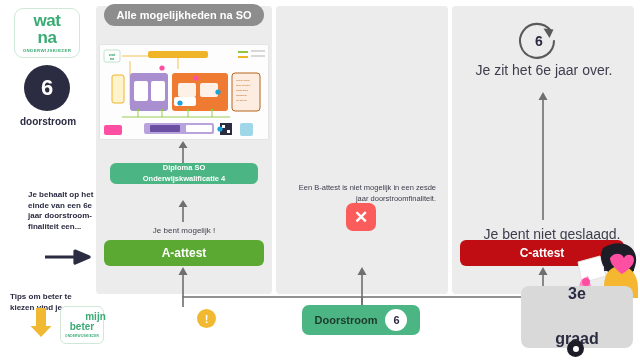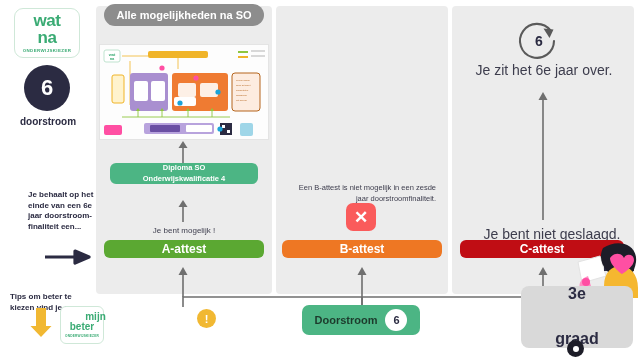--- a/index.html
+++ b/index.html
@@ -75,21 +75,21 @@
     background:#fdfdfd;border:1px solid #e4e4e4;overflow:hidden;box-sizing:border-box;
   }
   .diploma-box{
     left:110px;top:163px;width:148px;height:21px;
     background:#4cb584;color:#fff;border-radius:6px;
     display:flex;flex-direction:column;align-items:center;justify-content:center;
     font-size:7.5px;font-weight:bold;line-height:1.35;text-align:center;
   }
   .cap-a{left:110px;top:226px;width:148px;text-align:center;font-size:8px;color:#3d3d4d;}
   .attest{
-    height:18px;border-radius:6px;display:flex;align-items:center;justify-content:center;
+    height:26px;border-radius:6px;display:flex;align-items:center;justify-content:center;
     color:#fff;font-size:12px;font-weight:bold;
   }
   .attest-a{left:104px;top:240px;width:160px;background:#5ba832;}
   .attest-b{left:282px;top:240px;width:160px;background:#ee7723;}
   .attest-c{left:460px;top:240px;width:164px;background:#c00d14;}
 
   
   .cap-b{
     left:288px;top:174px;width:148px;text-align:right;
     font-size:7.5px;line-height:1.4;color:#3d3d4d;margin-top:9px;
@@ -243,21 +243,20 @@
       <path d="M5 22 V6" stroke="#6f6f6f" stroke-width="1.6"></path>
       <path d="M5 0 l4.5 7 h-9 z" fill="#6f6f6f"></path>
     </svg>
   </div>
 
   <div class="abs cap-a">Je bent mogelijk !</div>
   <div class="abs attest attest-a">A-attest</div>
 
   <div class="abs cap-b">Een B-attest is niet mogelijk in een zesde jaar doorstroomfinaliteit.</div>
   <div class="abs x-badge">✕</div>
-  <div class="abs attest attest-b">B-attest</div>
 
   <div class="abs redo-icon">
     <svg viewBox="0 0 46 46" width="46" height="46">
       <path d="M34.5 12.5 A17 17 0 1 0 38 23" fill="none" stroke="#5a5a5a" stroke-width="2.1" stroke-linecap="round"></path>
       <path d="M27.5 10.5 L37.5 11.6 L33.5 20 Z" fill="#5a5a5a"></path>
       <text x="23" y="28" font-size="14" font-weight="bold" fill="#2b2b42" text-anchor="middle" font-family="Liberation Sans, sans-serif">6</text>
     </svg>
   </div>
   <div class="abs cap-c-top">Je zit het 6e jaar over.</div>
 

